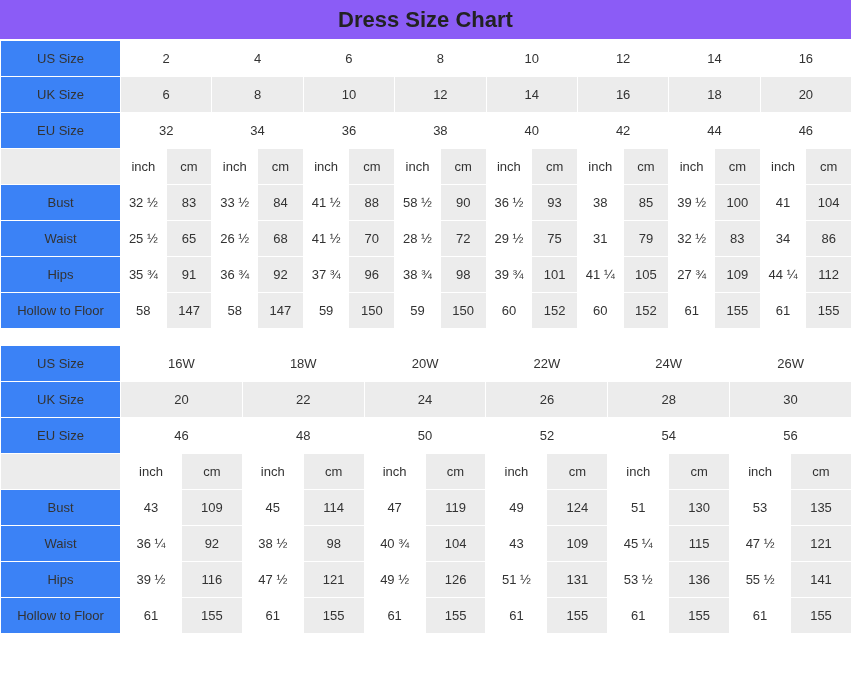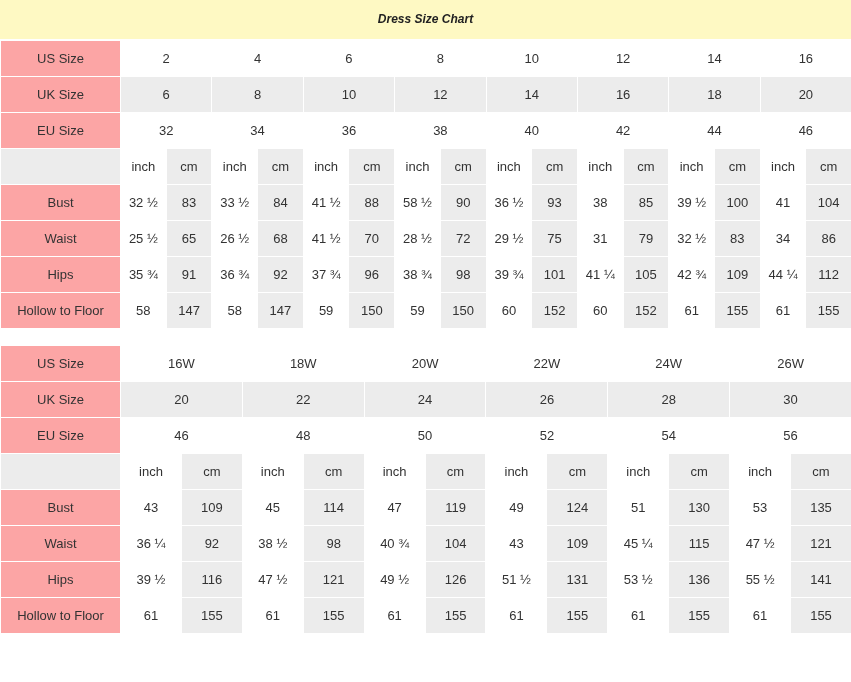--- a/index.html
+++ b/index.html
@@ -13,46 +13,45 @@
     font-family: "Liberation Sans", sans-serif;
     color: #333333;
     font-size: 13px;
   }
   .chart-block {
     width: 851px;
   }
   .chart-title {
     text-align: center;
     font-weight: bold;
-    font-size: 12px;
+    font-size: 22px;
     color: #222222;
-    background: #fef9c3;
+    background: #8b5cf6;
     height: 39px;
     line-height: 39px;
     border-bottom: 1px solid #ffffff;
-    font-style: italic;
   }
   table {
     border-collapse: collapse;
     width: 851px;
     table-layout: fixed;
   }
   td {
     height: 35px;
     text-align: center;
     vertical-align: middle;
     font-size: 13px;
     color: #333333;
     border: 1px solid #ffffff;
     padding: 0;
     overflow: hidden;
     white-space: nowrap;
   }
   td.rowhead {
-    background: #fca5a5;
+    background: #3b82f6;
     color: #333333;
     font-size: 13px;
   }
   td.shade {
     background: #ececec;
   }
   td.plain {
     background: #ffffff;
   }
   td.blank {
@@ -187,21 +186,21 @@
             <td class="plain">36 ¾</td>
             <td class="shade">92</td>
             <td class="plain">37 ¾</td>
             <td class="shade">96</td>
             <td class="plain">38 ¾</td>
             <td class="shade">98</td>
             <td class="plain">39 ¾</td>
             <td class="shade">101</td>
             <td class="plain">41 ¼</td>
             <td class="shade">105</td>
-            <td class="plain">42 ¾</td>
+            <td class="plain">27 ¾</td>
             <td class="shade">109</td>
             <td class="plain">44 ¼</td>
             <td class="shade">112</td>
           </tr>
           <tr>
             <td class="rowhead">Hollow to Floor</td>
             <td class="plain">58</td>
             <td class="shade">147</td>
             <td class="plain">58</td>
             <td class="shade">147</td>

